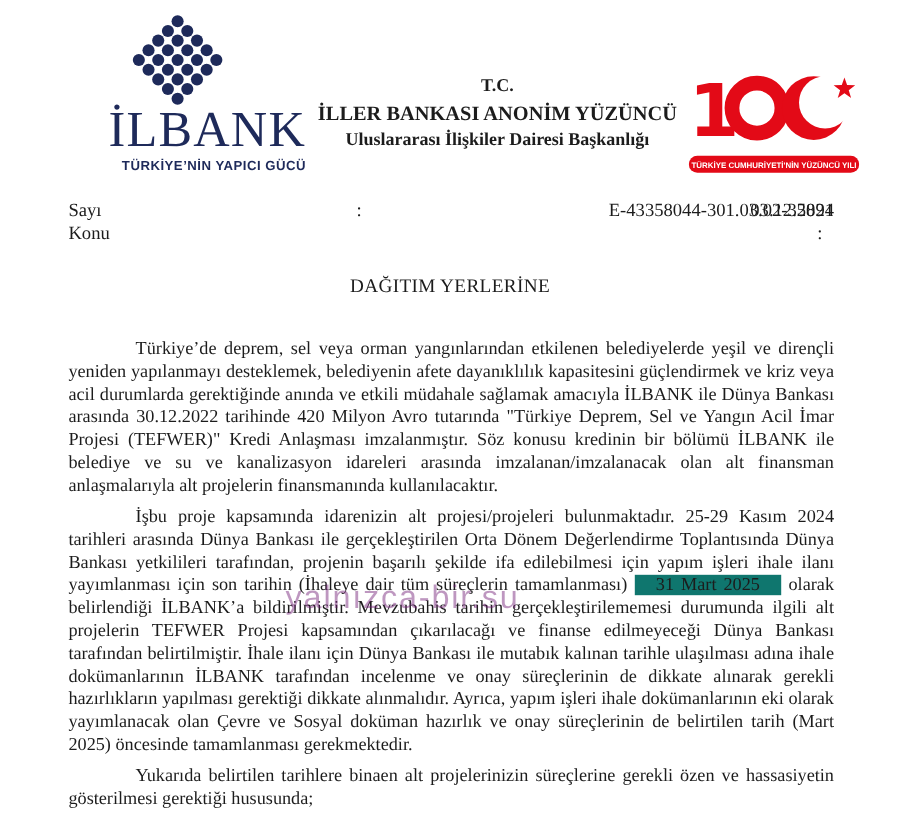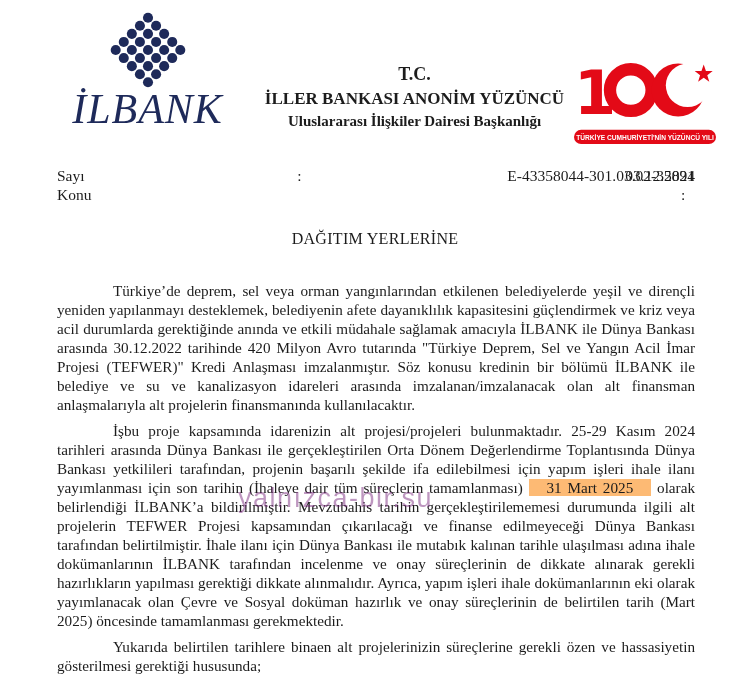--- a/index.html
+++ b/index.html
@@ -9,34 +9,34 @@
     background: #ffffff;
     font-family: "Liberation Serif", serif;
     color: #1c1c1c;
     position: relative;
     overflow: hidden;
   }
 
   
   .header { display: flex; padding-top: 12px; }
 
-  .logo-block { width: 215px; margin-left: 40px; text-align: center; flex: none; font-style: italic; }
+  .logo-block { width: 215px; margin-left: 40px; text-align: right; flex: none; }
   .logo-dots svg { display: block; margin: 0 auto; }
   .logo-wordmark {
     font-size: 42px; line-height: 1.0; color: #1e2a5a;
     letter-spacing: 1px; margin-top: 0px; font-weight: 500;
   }
   .logo-tagline {
     font-family: "Liberation Sans", sans-serif;
     font-size: 11px; font-weight: 700; color: #1e2a5a;
     letter-spacing: 0.4px; margin-top: 3px; white-space: nowrap;
   }
 
   .letterhead { flex: 1; text-align: center; margin-top: 50px; font-weight: 700; line-height: 1.4; }
-  .lh1 { font-size: 18px; }
+  .lh1 { font-size: 15px; }
   .lh2 { font-size: 17px; }
   .lh3 { font-size: 15px; }
 
   .centenary { width: 150px; flex: none; margin-right: 26px; margin-top: 42px; }
   .centenary svg { display: block; }
 
   
   .meta { margin: 20px 55px 0 57px; position: relative; font-size: 15.5px; line-height: 19px; }
   .meta-row { display: flex; justify-content: space-between; }
   .meta-label { width: 44px; flex: none; }
@@ -53,21 +53,21 @@
 
   
   .body-text {
     margin: 33px 55px 0 57px;
     text-align: justify;
     font-size: 15.2px;
     line-height: 19px;
   }
   .body-text p { margin: 0 0 7px 0; text-indent: 56px; }
 
-  .hl { background: #fdba74; padding: 0 18px; }
+  .hl { background: #0f766e; padding: 0 18px; }
 
   
   .watermark {
     position: absolute; left: 238px; top: 483px;
     font-family: "Liberation Sans", sans-serif;
     font-size: 27px; color: #701a75; opacity: 0.45;
     letter-spacing: 1.5px; pointer-events: none; white-space: nowrap;
   }
 </style>
 </head>
@@ -101,20 +101,21 @@
           <circle cx="23" cy="57" r="5.3"></circle>
             <circle cx="40" cy="57" r="5.3"></circle>
             <circle cx="57" cy="57" r="5.3"></circle>
           <circle cx="31.5" cy="65.5" r="5.3"></circle>
             <circle cx="48.5" cy="65.5" r="5.3"></circle>
           <circle cx="40" cy="74" r="5.3"></circle>
         </g>
       </svg>
     </div>
     <div class="logo-wordmark">İLBANK</div>
+    <div class="logo-tagline">TÜRKİYE’NİN YAPICI GÜCÜ</div>
   </div>
 
   <div class="letterhead">
     <div class="lh1">T.C.</div>
     <div class="lh2">İLLER BANKASI ANONİM YÜZÜNCÜ</div>
     <div class="lh3">Uluslararası İlişkiler Dairesi Başkanlığı</div>
   </div>
 
   <div class="centenary">
     <svg width="142" height="92" viewBox="0 0 150 97">

